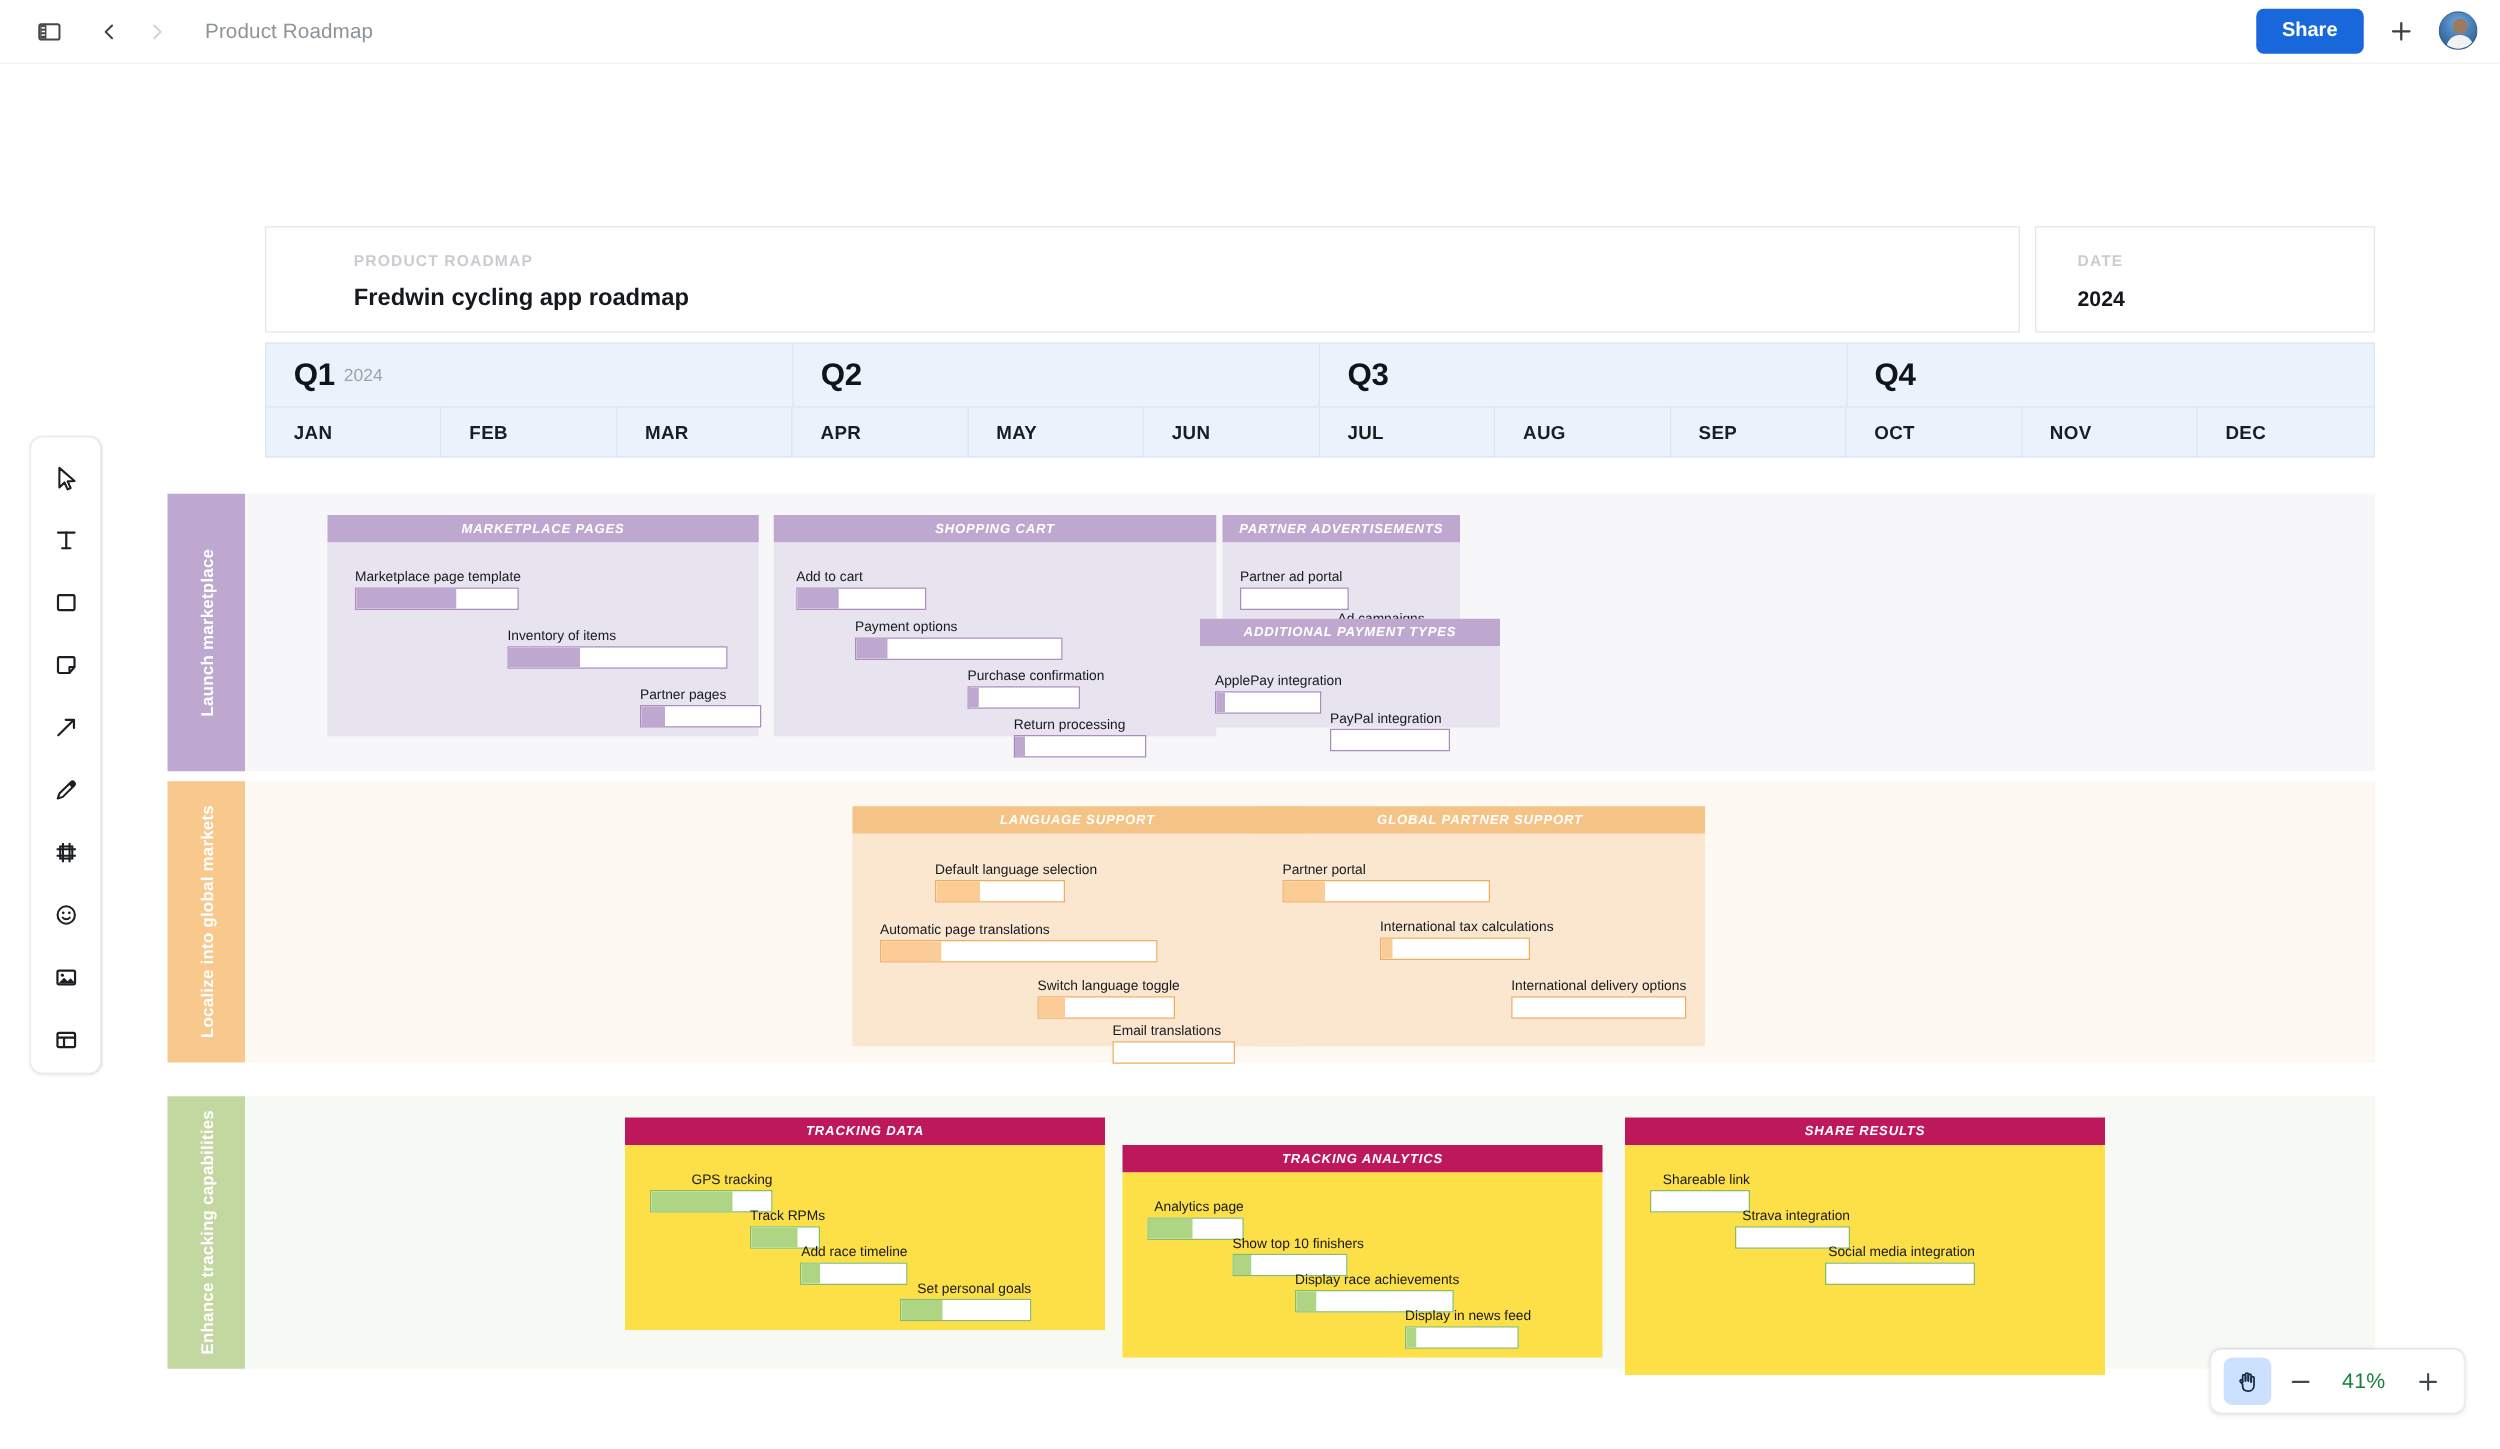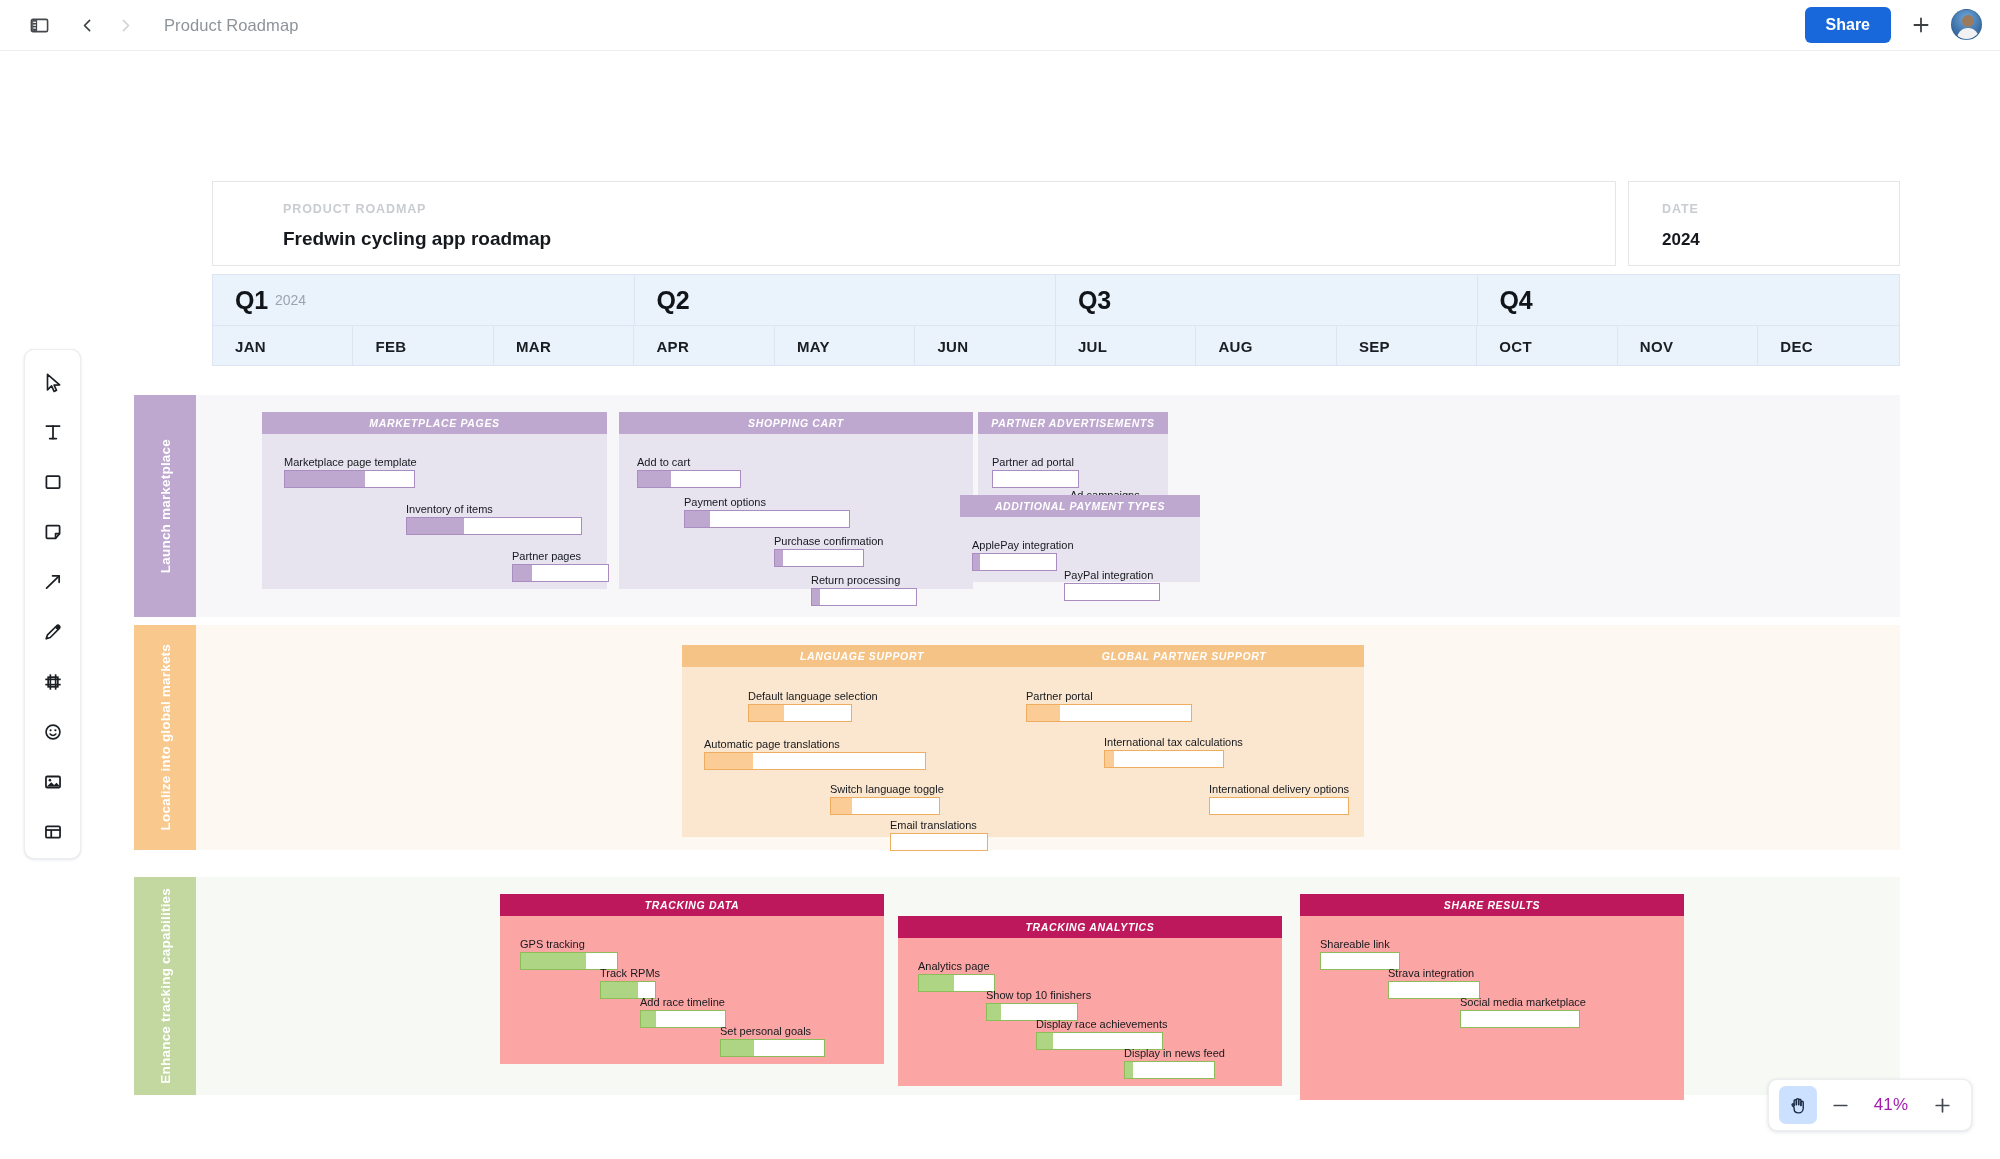--- a/index.html
+++ b/index.html
@@ -165,21 +165,21 @@
     font-size: 10.5px; font-weight: 700; letter-spacing: .65px;
     color: #ffffff; text-transform: uppercase; font-style: italic;
   }
   .epic-body { position: relative; width: 100%; }
 
   .purple .epic-hdr  { background: #bfa8d0; }
   .purple .epic-body { background: #e7e3ef; }
   .orange .epic-hdr  { background: #f6c386; }
   .orange .epic-body { background: #fbe6cf; }
   .green  .epic-hdr  { background: #be185d; }
-  .green  .epic-body { background: #fca5a5; }
+  .green  .epic-body { background: #fde047; text-align: right; }
 
   
   .task { position: absolute; }
   .task-label {
     font-size: 11px; color: #16191d; white-space: nowrap;
     margin-bottom: 2px; line-height: 12px;
   }
   .task-bar {
     height: 18px; background: #ffffff; position: relative;
     overflow: hidden;
@@ -200,21 +200,21 @@
     box-shadow: 0 1px 4px rgba(9,30,66,.13), 0 0 1px rgba(9,30,66,.10);
     display: flex; align-items: center; padding: 0 10px; gap: 4px;
   }
   .zw-btn {
     width: 38px; height: 38px; border-radius: 7px;
     display: flex; align-items: center; justify-content: center;
     cursor: pointer;
   }
   .zw-btn.active { background: #cce0ff; }
   .zw-level {
-    font-size: 17px; color: #a21caf; min-width: 56px;
+    font-size: 17px; color: #15803d; min-width: 56px;
     text-align: center; cursor: pointer; letter-spacing: .2px;
   }
 </style>
 </head>
 <body>
 
 <div class="topbar">
   <div class="tb-icon-btn sidebar-toggle">
     <svg width="19" height="19" viewBox="0 0 20 20">
       <rect x="1.5" y="3.5" width="17" height="13" rx="1.6" fill="none" stroke="#44484c" stroke-width="1.7"></rect>
@@ -518,21 +518,21 @@
                 <div class="task-fill" style="width: 0%;"></div>
               </div>
             </div>
             <div class="task" style="left: 88px; top: 51px; width: 92px;">
               <div class="task-label">Strava integration</div>
               <div class="task-bar">
                 <div class="task-fill" style="width: 0%;"></div>
               </div>
             </div>
             <div class="task" style="left: 160px; top: 80px; width: 120px;">
-              <div class="task-label">Social media marketplace</div>
+              <div class="task-label">Social media integration</div>
               <div class="task-bar">
                 <div class="task-fill" style="width: 0%;"></div>
               </div>
             </div>
           </div>
         </div>
       </div>
   </div>
 
 </div>

